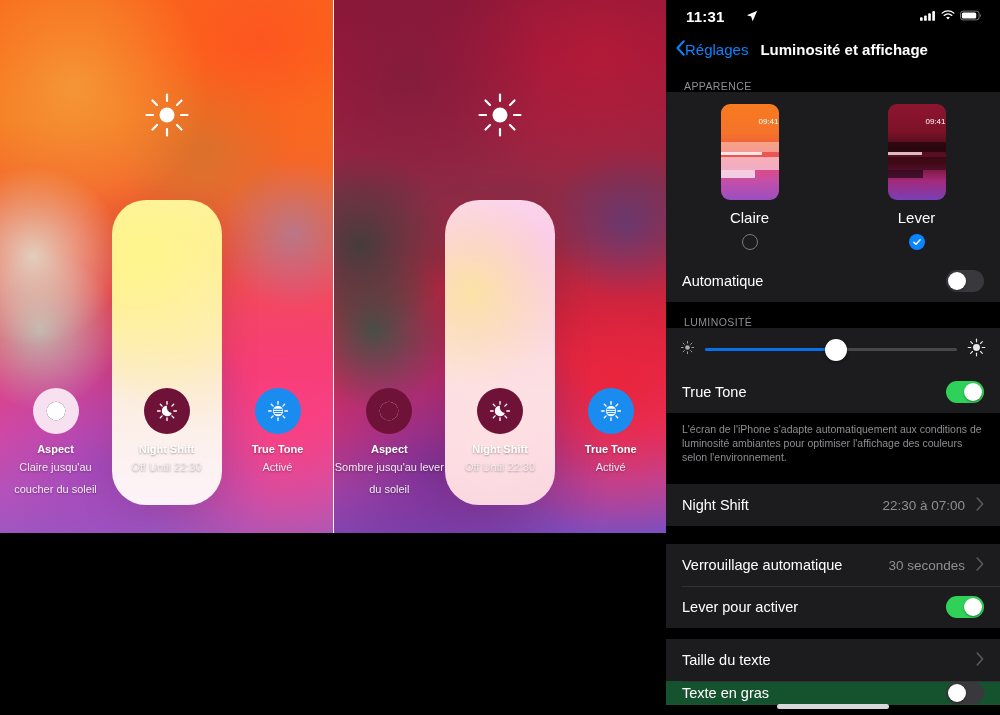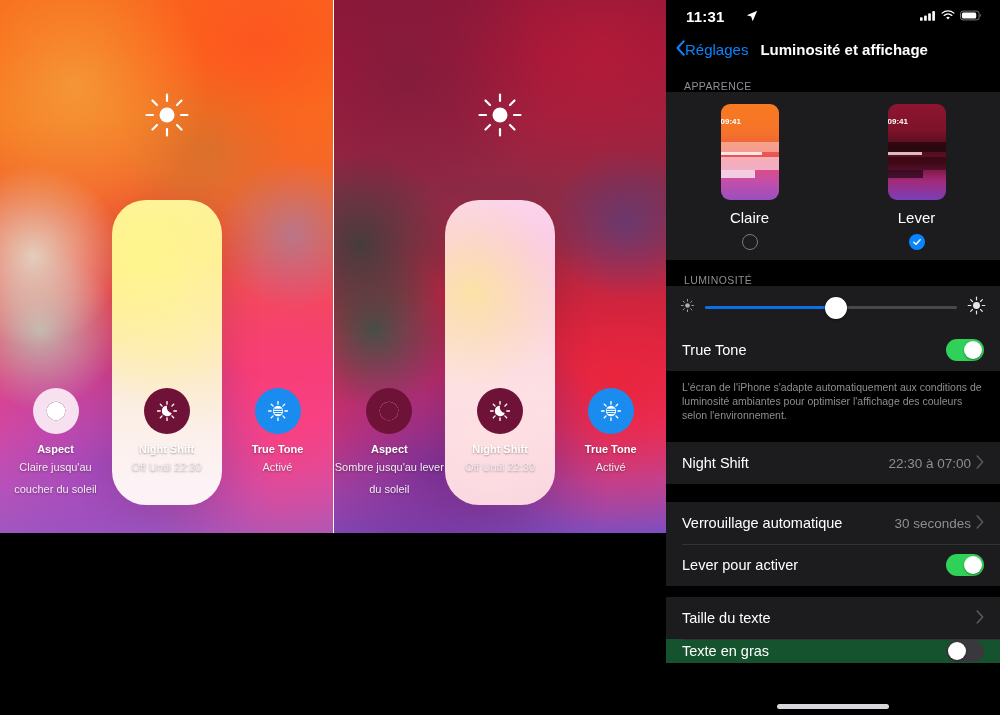--- a/index.html
+++ b/index.html
@@ -86,40 +86,40 @@
 
   .navbar { height:34px; display:flex; align-items:center; padding:0 10px; }
   .back-link { display:flex; align-items:center; color:#0a84ff; font-size:15px; cursor:pointer; }
   .nav-title { font-size:15px; font-weight:bold; margin-left:12px; }
 
   .group-header { padding:14px 18px 0; font-size:10.5px; letter-spacing:.4px; color:#8e8e93; }
   .group { background:#1c1c1e; }
   .row { display:flex; align-items:center; min-height:42px; padding:0 16px; position:relative; }
   .row + .row::before { content:""; position:absolute; left:16px; right:0; top:0; height:1px; background:#333336; }
   .row-label { font-size:14.5px; flex:1; }
-  .row-value { font-size:13.5px; color:#8e8e93; margin-right:5px; }
+  .row-value { font-size:13.5px; color:#8e8e93; margin-right:11px; }
   .chev { color:#5a5a5e; font-size:14px; }
   .gap { height:18px; background:#000; }
   .gap.small { height:11px; }
   .footnote { padding:9px 16px 20px; font-size:10.5px; line-height:14px; color:#8e8e93; }
 
   
   .appearance { background:#1c1c1e; padding:12px 0 10px; }
   .thumbs { display:flex; }
   .thumb-cell { flex:1; display:flex; flex-direction:column; align-items:center; cursor:pointer; }
   .thumb { width:58px; height:96px; border-radius:9px; overflow:hidden; position:relative; }
   .thumb-light {
     background:
       linear-gradient(180deg,#f87a20 0%,#f5732a 30%,#ee5a45 48%,#e84a6e 62%,#c44fa8 80%,#9a4fc0 100%);
   }
   .thumb-dark {
     background:
       linear-gradient(180deg,#8e1530 0%,#7d1228 28%,#4a0d1c 46%,#6b1026 62%,#a32a7a 80%,#7a3fb8 100%);
   }
-  .thumb-time { position:absolute; left:0; right:0; top:13px; text-align:left; font-size:8px; font-weight:bold; color:#fff; }
+  .thumb-time { position:absolute; left:0; right:0; top:13px; text-align:right; font-size:8px; font-weight:normal; color:#fff; }
   .thumb-strip { position:absolute; left:0; right:0; }
   .thumb-label { margin-top:9px; font-size:15px; }
   .radio { margin-top:8px; width:16px; height:16px; border-radius:50%; border:1.3px solid #7a7a7e; }
   .radio.checked { border:none; background:#0a84ff; display:flex; align-items:center; justify-content:center; }
 
   
   .toggle { width:38px; height:22px; border-radius:11px; position:relative; flex:none; cursor:pointer; }
   .toggle.on { background:#30d158; }
   .toggle.off { background:#39393d; }
   .knob { position:absolute; top:2px; width:18px; height:18px; border-radius:50%; background:#fff; box-shadow:0 1px 2px rgba(0,0,0,.4); }
@@ -376,20 +376,28 @@
           <div class="thumb-label">Lever</div>
           <div class="radio checked">
             <svg viewBox="0 0 14 14" width="10" height="10">
                 <path d="M2.5 7.2 L5.6 10.2 L11.4 4" stroke="#fff" stroke-width="2" fill="none" stroke-linecap="round" stroke-linejoin="round"></path>
               </svg>
           </div>
         </div>
       </div>
     </div>
 
+    <div class="group">
+      <div class="row">
+        <div class="row-label">Automatique</div>
+        <div class="toggle off">
+            <div class="knob"></div>
+          </div>
+      </div>
+    </div>
 
     <div class="group-header">LUMINOSITÉ</div>
 
     <div class="slider-row">
       <span>
         <svg viewBox="0 0 22 22" width="15" height="15">
           <circle cx="11" cy="11" r="3.4" fill="#aeaeb2"></circle>
           <g stroke="#aeaeb2" stroke-width="1.3" stroke-linecap="round">
             <line x1="11" y1="2" x2="11" y2="4.6"></line>
               <line x1="11" y1="17.4" x2="11" y2="20"></line>

